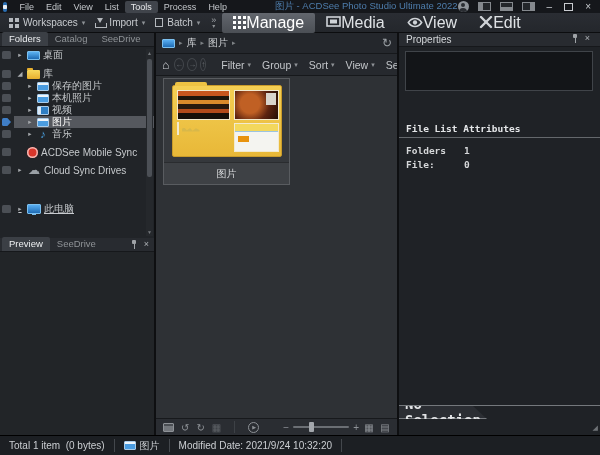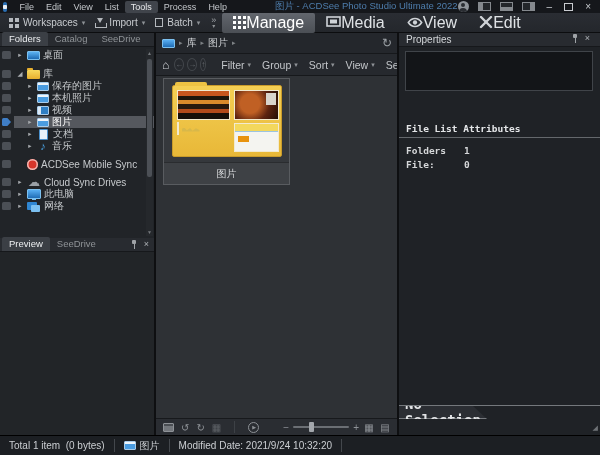--- a/index.html
+++ b/index.html
@@ -77,21 +77,21 @@
   .trow { display:flex; align-items:flex-start; height:12px; position:relative; }
   .esel-m { position:absolute; left:2px; top:2px; width:9px; height:8px; background:#4b4f55; border-radius:1.5px; }
   .trow.sel .esel-m { background:#3f7ec6; clip-path:polygon(0 0,60% 0,100% 50%,60% 100%,0 100%); }
   .trow-body { margin-left:14px; flex:1; display:flex; align-items:center; gap:3px; height:12px; padding-left:2px; }
   .trow-body.ind1 { padding-left:12px; }
   .trow.sel .trow-body { background:#55585e; }
   .trow.sel .tlabel { color:#ffffff; }
   .exp { width:8px; font-size:6.5px; color:#a8abaf; text-align:center; }
   .exp.hidden { visibility:hidden; }
   .tlabel { font-size:10px; color:#c6c9cc; white-space:nowrap; }
-  .gap1 { margin-top:7px; } .gap2 { margin-top:6px; } .gap3 { margin-top:0; }
+  .gap1 { margin-top:7px; } .gap2 { margin-top:6px; } .gap3 { margin-top:27px;text-decoration:underline; }
 
   .ti { display:inline-block; flex:none; }
   .ti-desktop { width:13px; height:9px; border-radius:1px; background:linear-gradient(#5cb2f2,#1d6ab3); border:1px solid #7cc0ef; }
   .ti-folder { width:13px; height:9px; background:linear-gradient(#f6d category);} 
   .ti-folder { width:13px; height:9px; background:linear-gradient(#f8d95e,#e7af2e); border-radius:1px; position:relative; }
   .ti-folder::before { content:""; position:absolute; left:0; top:-2px; width:6px; height:2px; background:#e7af2e; border-radius:1px 1px 0 0; }
   .ti-pic { width:12px; height:9px; border:1px solid #a9cbe8; background:linear-gradient(180deg,#eef5fb 0 2px,#4a9ce0 2px); border-radius:1px; }
   .ti-video { width:12px; height:9px; border:1px solid #a9cbe8; background:linear-gradient(90deg,#dce9f5 0 3px,#2f7fc4 3px); border-radius:1px; }
   .ti-doc { width:9px; height:11px; border:1px solid #4a90cc; background:#e9f1f9; border-radius:1px; margin:0 2px; }
   .ti-music { width:12px; text-align:center; color:#4aa0e0; font-size:11px; line-height:11px; }
@@ -324,28 +324,20 @@
       <div class="trow-body ind1">
         <span class="exp">▸</span>
         <span class="ti ti-pic"></span>
         <span class="tlabel">图片</span>
       </div>
     </div>
     <div class="trow">
       <span class="esel-m"></span>
       <div class="trow-body ind1">
         <span class="exp">▸</span>
-        <span class="ti ti-doc"></span>
-        <span class="tlabel">文档</span>
-      </div>
-    </div>
-    <div class="trow">
-      <span class="esel-m"></span>
-      <div class="trow-body ind1">
-        <span class="exp">▸</span>
         <span class="ti ti-music">♪</span>
         <span class="tlabel">音乐</span>
       </div>
     </div>
     <div class="trow gap2">
       <span class="esel-m"></span>
       <div class="trow-body ind0">
         <span class="exp hidden">▸</span>
         <span class="ti ti-sync"></span>
         <span class="tlabel">ACDSee Mobile Sync</span>

